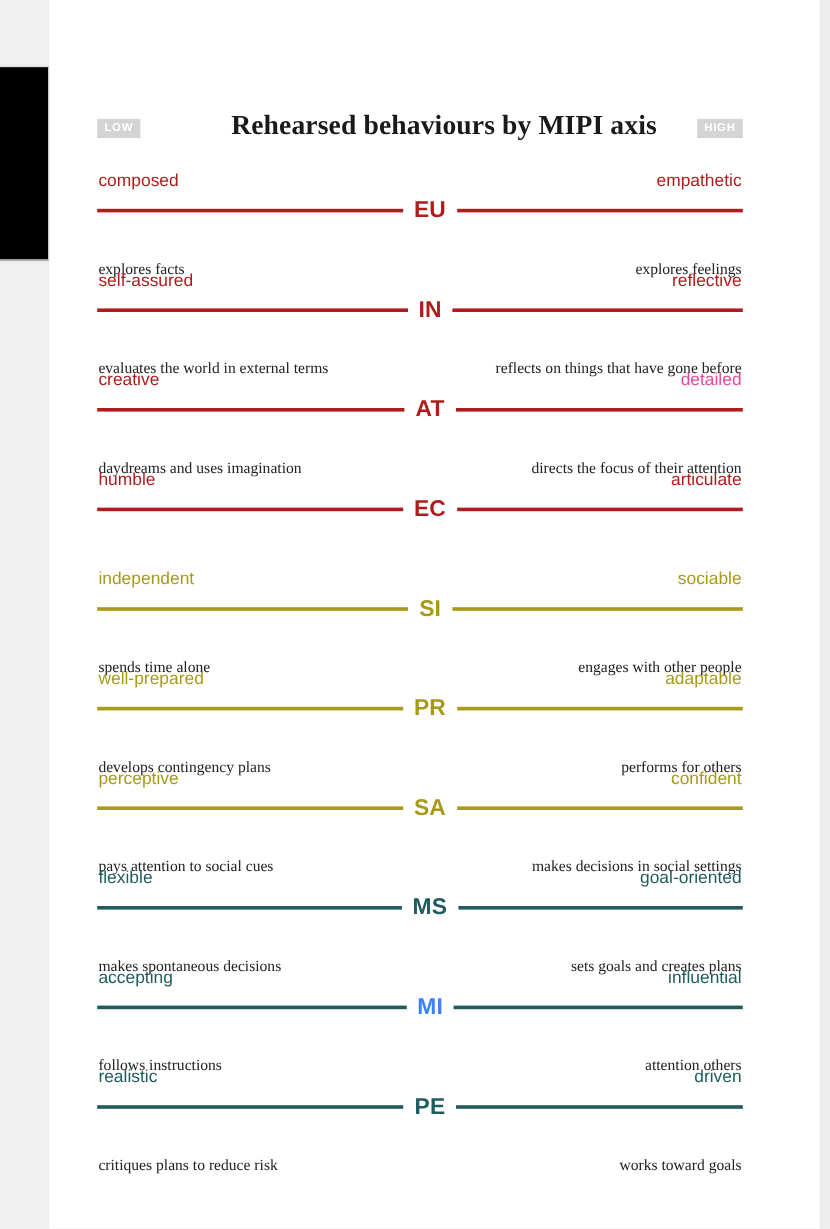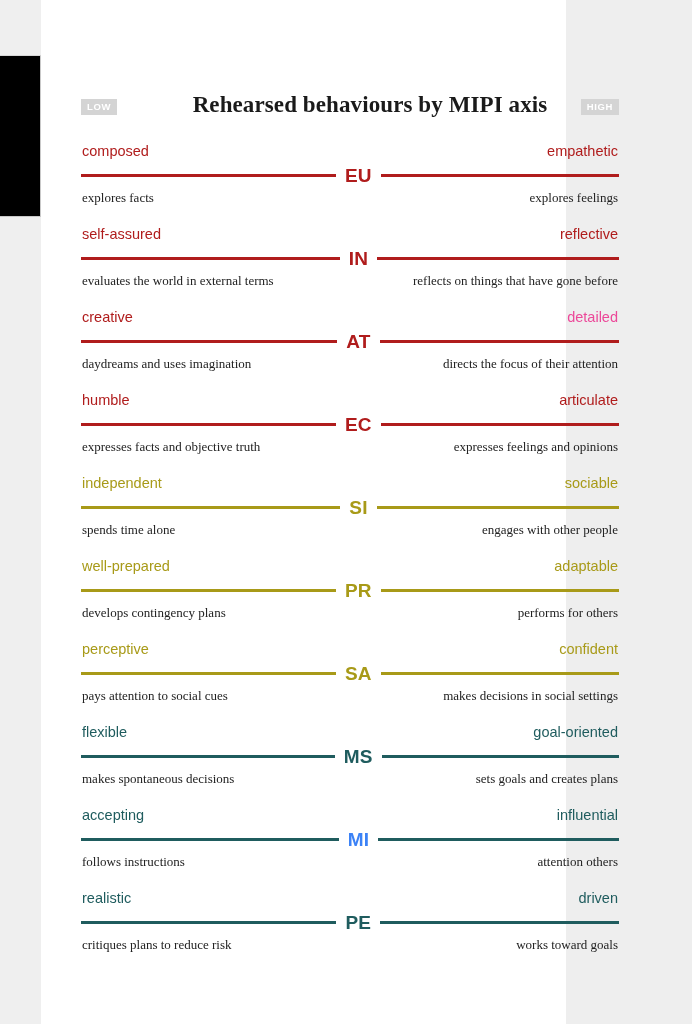--- a/index.html
+++ b/index.html
@@ -30,21 +30,21 @@
     border-right: 1px solid #c9c9c9;
     border-top: 1px solid #d7d7d7;
     border-bottom: 1px solid #c9c9c9;
     box-sizing: border-box;
   }
 
   
   #page {
     position: absolute;
     left: 41px; top: 0;
-    width: 525px; height: 1024px;
+    width: 642px; height: 1024px;
     background: #ffffff;
     box-sizing: border-box;
   }
 
   #sheet {
     position: absolute;
     left: 40px;
     top: 88px;
     width: 538px;
   }
@@ -123,21 +123,21 @@
     display: flex;
     justify-content: space-between;
     align-items: baseline;
     font-family: "Liberation Serif", serif;
     font-size: 13px;
     line-height: 17px;
     color: #222222;
     margin-top: 3px;
     padding: 0 1px;
   }
-  .desc-left  { text-align: right; }
+  .desc-left  { text-align: right; margin-top: 26px; }
   .desc-right { text-align: right; }
 </style>
 </head>
 <body>
 
 <div id="gutter" style="background: rgb(239, 239, 239);">
   <div id="black-block" style="background: rgb(0, 0, 0);"></div>
 </div>
 
 <div id="page" style="background: rgb(255, 255, 255);">
@@ -198,24 +198,20 @@
         <div class="axis-row">
           <div class="poles">
             <span class="pole-left" style="color: rgb(176, 28, 28);">humble</span>
             <span class="pole-right" style="color: rgb(176, 28, 28);">articulate</span>
           </div>
           <div class="axis-bar">
             <span class="axis-line left" style="background: rgb(176, 28, 28);"></span>
             <span class="axis-code" style="color: rgb(176, 28, 28);">EC</span>
             <span class="axis-line right" style="background: rgb(176, 28, 28);"></span>
           </div>
-          <div class="descriptions">
-            <span class="desc-left">expresses facts and objective truth</span>
-            <span class="desc-right">expresses feelings and opinions</span>
-          </div>
         </div>
         <div class="axis-row">
           <div class="poles">
             <span class="pole-left" style="color: rgb(168, 154, 24);">independent</span>
             <span class="pole-right" style="color: rgb(168, 154, 24);">sociable</span>
           </div>
           <div class="axis-bar">
             <span class="axis-line left" style="background: rgb(168, 154, 24);"></span>
             <span class="axis-code" style="color: rgb(168, 154, 24);">SI</span>
             <span class="axis-line right" style="background: rgb(168, 154, 24);"></span>

